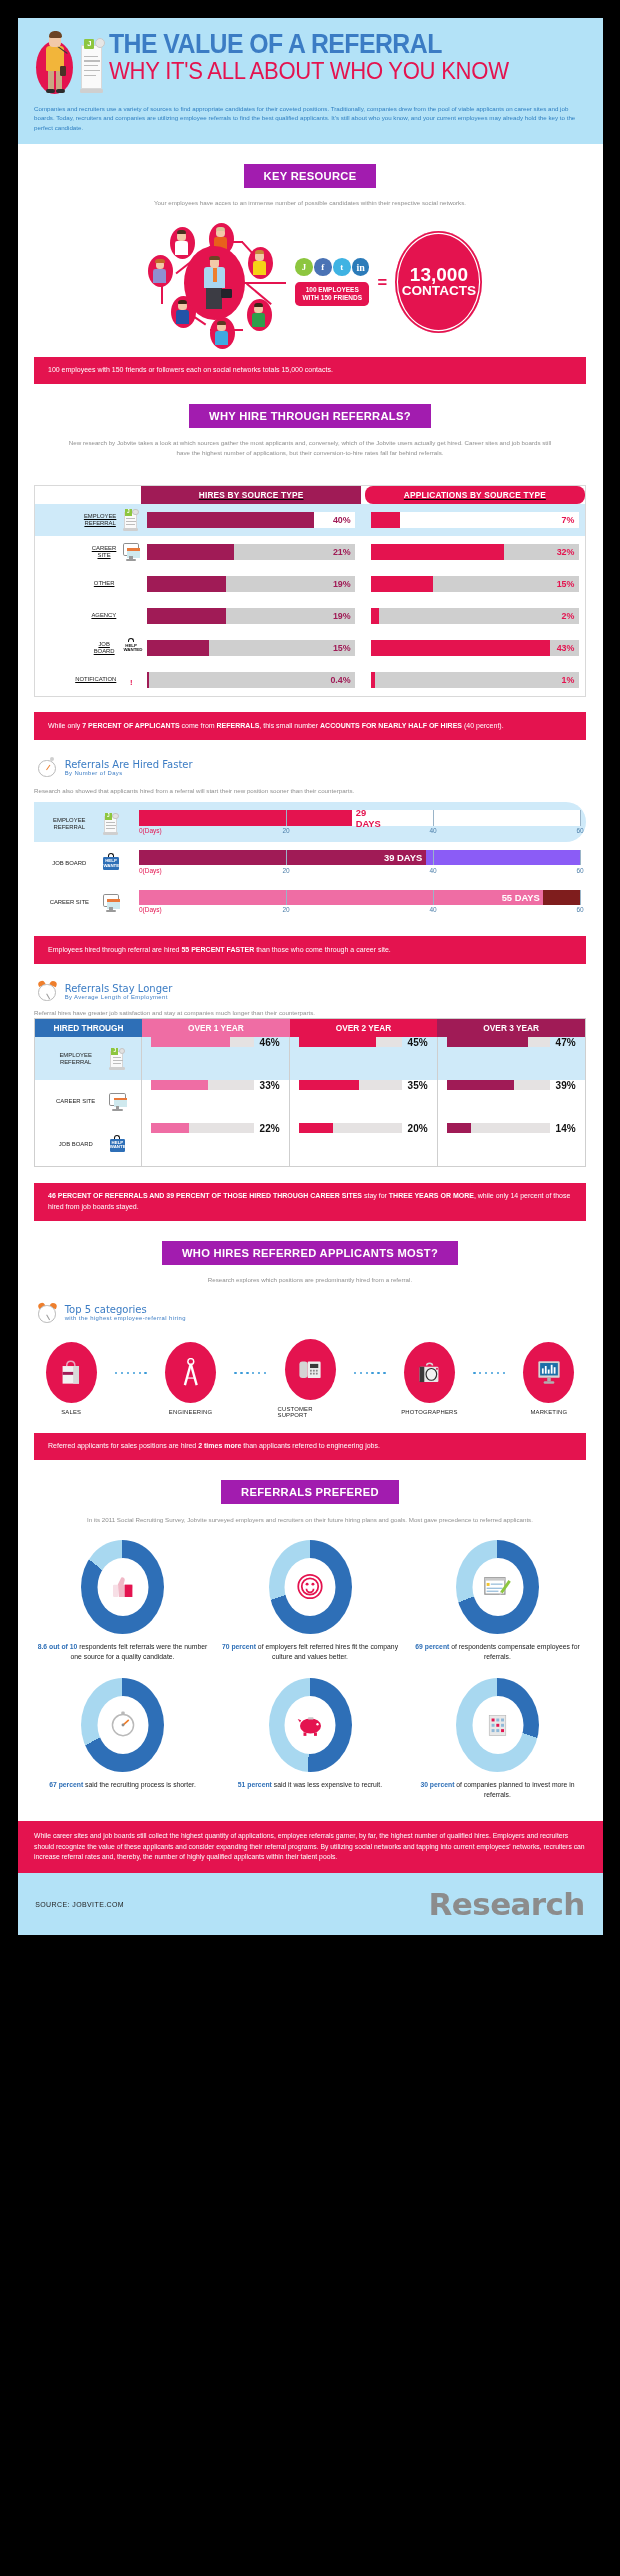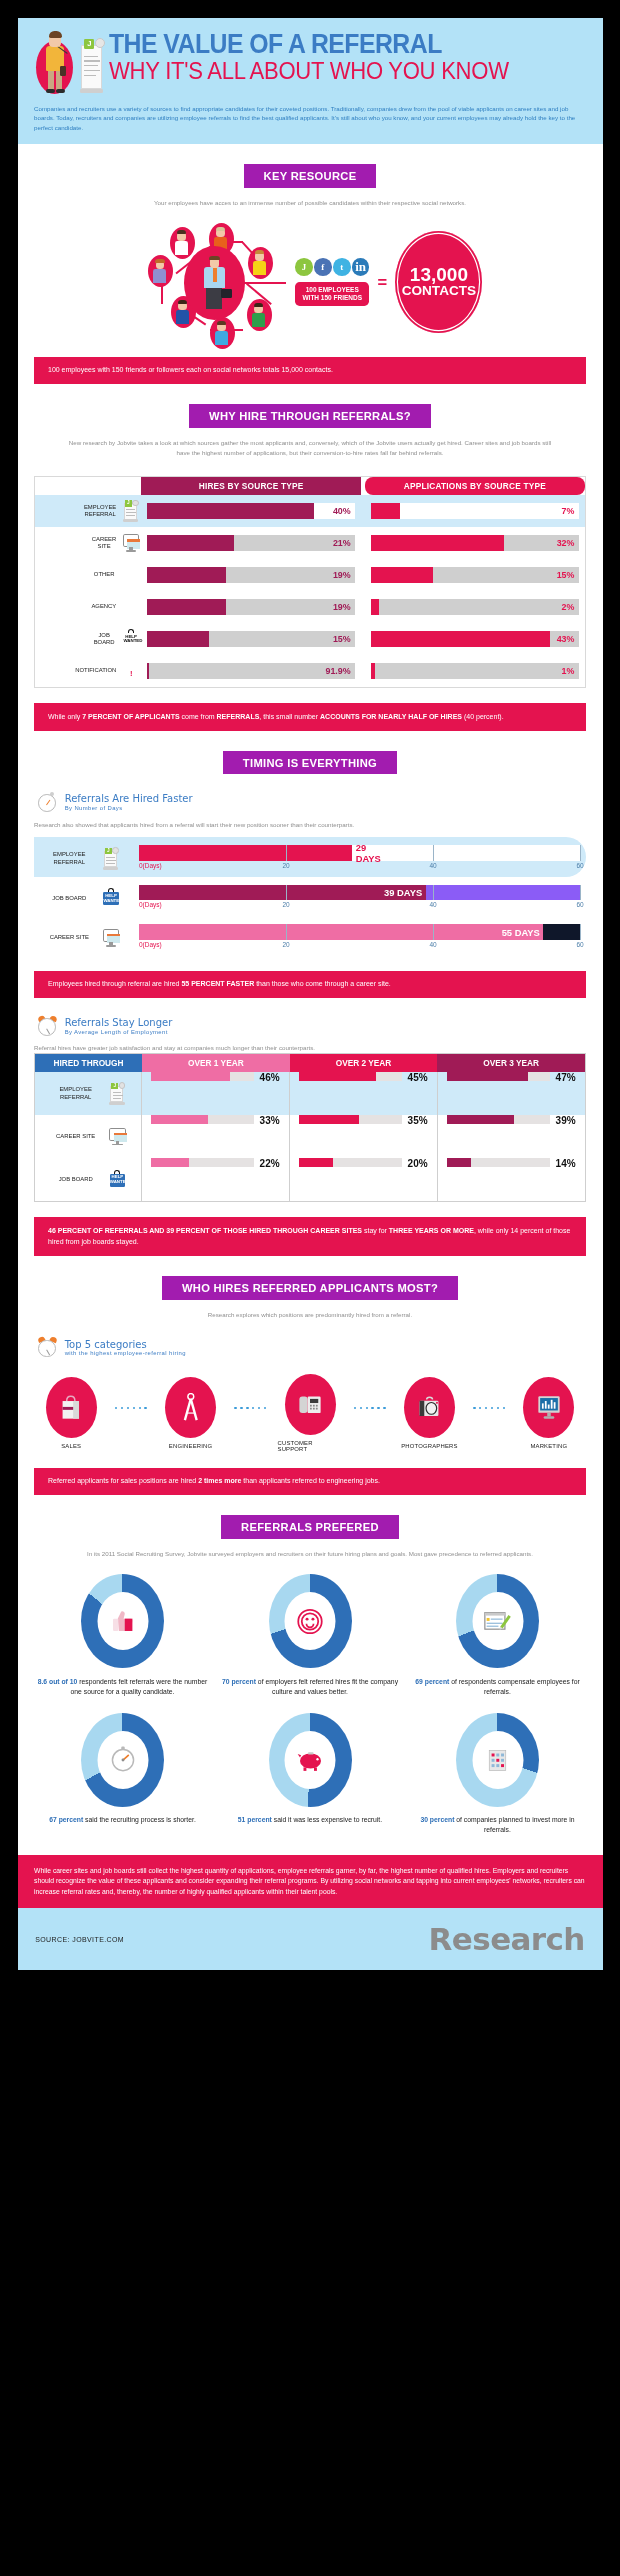--- a/index.html
+++ b/index.html
@@ -91,21 +91,21 @@
   .contacts-circle { width:87px; height:102px; border-radius:50%; background:#e4134f;
     display:flex; flex-direction:column; align-items:center; justify-content:center;
     color:#fff; box-shadow: inset 0 0 0 1.8px #e4134f, inset 0 0 0 3px #fff; }
   .cc-num { font-family:"Liberation Sans Narrow","Liberation Sans",sans-serif; font-weight:bold; font-size:19px; line-height:1; }
   .cc-lab { font-family:"Liberation Sans Narrow","Liberation Sans",sans-serif; font-weight:bold; font-size:13.6px; line-height:1.1; }
   .emp-pill { background:#e4134f; color:#fff; border-radius:4.7px; padding:4.1px 7px; text-align:center;
      font-family:"Liberation Sans Narrow","Liberation Sans",sans-serif; font-weight:bold; font-size:6.5px; line-height:1.25; margin-top:5.9px; }
   .mid-col { display:flex; flex-direction:column; align-items:center; }
 
   
-  .srcTable { margin-top: 18px; border:0.6px solid #d9d9d9; background:#fff; }
+  .srcTable { margin-top: 27px; border:0.6px solid #d9d9d9; background:#fff;text-decoration:underline; }
   .src-head { display:flex; }
   .src-lbl-col { width: 106px; flex:0 0 106px; background:#fff; }
   .src-h { flex:1 1 0; color:#fff; text-align:center; padding:4.1px 0;
            font-family:"Liberation Sans Narrow","Liberation Sans",sans-serif; font-weight:bold; font-size:8.3px; letter-spacing:0.2px; }
   .src-h.hires { background:#a01b56; }
   .src-h.apps  { background:#e4134f; margin-left:3.5px;border-radius:8px; }
   .src-row { display:flex; align-items:center; min-height:32px; }
   .src-row.hl { background:#cfeaf9; }
   .src-label { width:106px; flex:0 0 106px; display:flex; align-items:center; gap:4.7px; padding-left:5.9px; position:relative; }
   .src-tab { position:absolute; left:0; top:1.2px; bottom:1.2px; width:103px; border-radius:0 15.4px 15.4px 0; z-index:0; }
@@ -303,21 +303,21 @@
               <div class="nc-head"></div>
               <div class="nc-hair"></div>
         </div>
       </div>
 
       <div class="mid-col">
         <div class="social-row">
           <div class="sbadge" style="background:#8dc63f">J</div>
           <div class="sbadge" style="background:#4a73b5">f</div>
           <div class="sbadge" style="background:#3fb3e3">t</div>
-          <div class="sbadge" style="background:#2b7bb9;font-size:13px">in</div>
+          <div class="sbadge" style="background:#2b7bb9;font-size:10px">in</div>
         </div>
         <div class="emp-pill">
           <span style="white-space:pre-line">100 EMPLOYEES
 WITH 150 FRIENDS</span>
         </div>
       </div>
 
       <div class="eq">=</div>
 
       <div class="contacts-circle">
@@ -471,42 +471,39 @@
                 <div class="src-tab" style="background: rgb(224, 95, 146);"></div>
                 <div class="src-name">NOTIFICATION</div>
                 <div class="ic">
                   <div class="ic-warn"></div>
                   <div class="ic-warn-x">!</div>
                 </div>
               </div>
               <div class="src-cell">
                 <div class="track">
                   <div class="fill" style="width: 1.2%; background: rgb(160, 27, 86);"></div>
-                  <div class="val" style="color: rgb(160, 27, 86);">91.9%</div>
+                  <div class="val" style="color: rgb(160, 27, 86);">0.4%</div>
                 </div>
               </div>
               <div class="src-cell second">
                 <div class="track">
                   <div class="fill" style="width: 2%; background: rgb(228, 19, 79);"></div>
                   <div class="val" style="color: rgb(228, 19, 79);">1%</div>
                 </div>
               </div>
             </div>
           </div>
     </div>
 
     <div class="pinkbar">
       <span>While only </span><b>7 PERCENT OF APPLICANTS</b><span> come from </span><b>REFERRALS</b><span>, this small number </span><b>ACCOUNTS FOR NEARLY HALF OF HIRES</b><span> (40 percent).</span>
     </div>
   </div>
 
   <div class="section">
-    <div class="ribbon-wrap">
-          <div class="ribbon">TIMING IS EVERYTHING</div>
-        </div>
     <div class="subhead">
       <div class="clock-ic">
         <div class="clock-knob"></div>
             <div class="clock-face"></div>
             <div class="clock-h"></div>
       </div>
       <div>
         <div class="sub-t">Referrals Are Hired Faster</div>
         <div class="sub-s">By Number of Days</div>
       </div>
@@ -575,21 +572,21 @@
               <div class="ic">
                 <div class="ic-mon-s">
                   <div class="ic-mon-i"></div>
                   <div class="ic-mon-t"></div>
                 </div>
                 <div class="ic-mon-n"></div>
                 <div class="ic-mon-f"></div>
               </div>
             </div>
             <div class="days-chart">
-              <div class="days-track" style="background: #0f172a;">
+              <div class="days-track" style="background: #7f1d1d;">
                 <div class="days-fill" style="width: 91.6667%; background: rgb(239, 109, 164);">
                   <span class="dv">55 DAYS</span>
                 </div>
                 <div style="position: absolute; top: 0px; bottom: 0px; width: 0.6px; background: rgb(154, 180, 200); left: 33.3333%;"></div>
                 <div style="position: absolute; top: 0px; bottom: 0px; width: 0.6px; background: rgb(154, 180, 200); left: 66.6667%;"></div>
                 <div style="position: absolute; top: 0px; bottom: 0px; width: 0.6px; background: rgb(154, 180, 200); left: 100%;"></div>
               </div>
               <div class="days-axis">
                 <div class="tlab first">0(Days)</div>
                 <div class="tlab" style="left: 33.3333%;">20</div>

